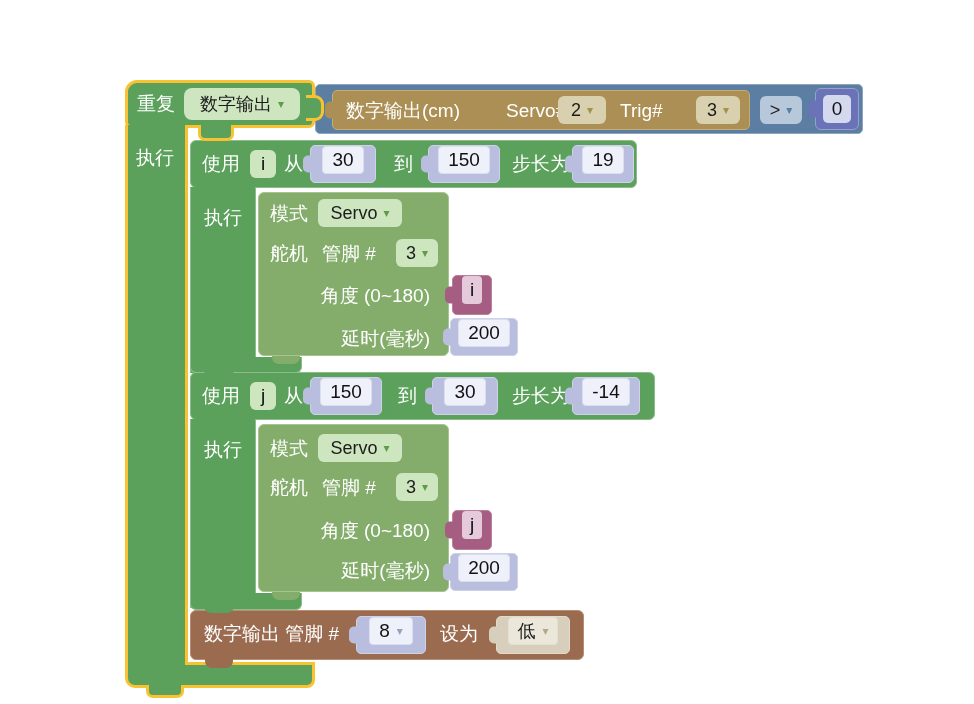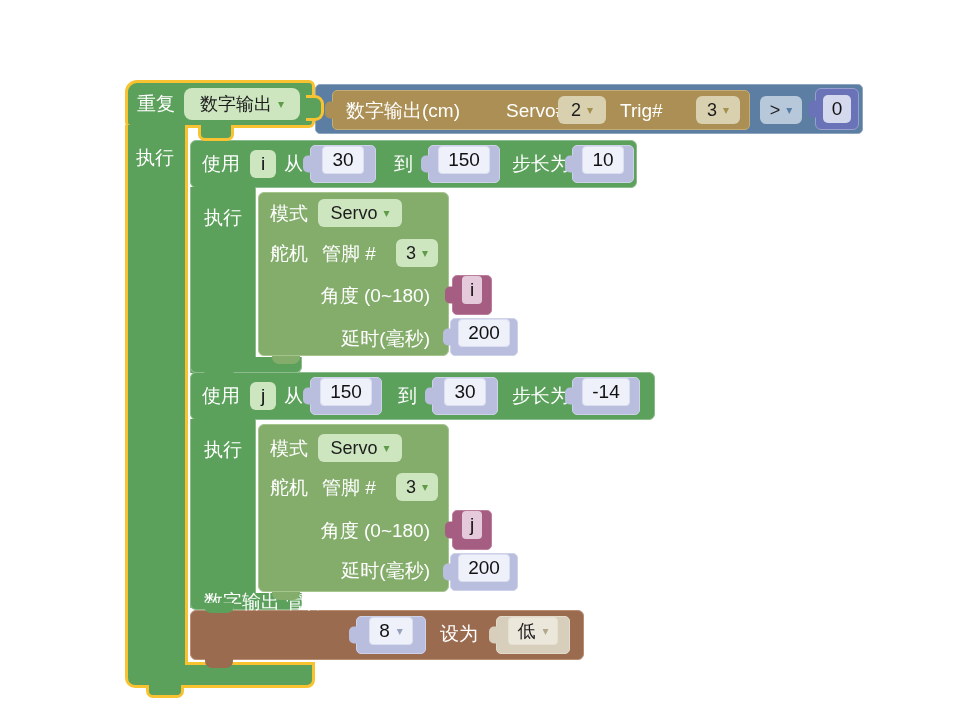--- a/index.html
+++ b/index.html
@@ -109,21 +109,21 @@
   <span class="nf">30</span>
 </div>
 <div class="lbl" style="left:394px;top:154px">到</div>
 <div class="vb num" style="left:428px;top:145px;width:72px">
   <span class="ltab lnum"></span>
   <span class="nf">150</span>
 </div>
 <div class="lbl" style="left:512px;top:154px">步长为</div>
 <div class="vb num" style="left:572px;top:145px;width:62px">
   <span class="ltab lnum"></span>
-  <span class="nf">10</span>
+  <span class="nf">19</span>
 </div>
 <div class="lbl" style="left:204px;top:208px">执行</div>
 
 <div class="servo" style="left:258px;top:192px;width:191px;height:164px"></div>
 <div class="ntab olive" style="left:272px;top:356px;width:28px;height:8px"></div>
 
 <div class="lbl" style="left:270px;top:204px">模式</div>
 <div class="dd gdd" style="left:318px;top:199px;width:84px">
   <span>Servo</span>
   <span class="arr garr">▾</span>
@@ -190,21 +190,21 @@
 </div>
 <div class="rlbl" style="right:544px;top:561px">延时(毫秒)</div>
 <div class="vb num" style="left:450px;top:553px;width:68px">
   <span class="ltab lnum"></span>
   <span class="nf">200</span>
 </div>
 
 <div class="brown" style="left:190px;top:610px;width:394px;height:50px"></div>
 <div class="ntab browntab" style="left:205px;top:659px;width:28px;height:9px"></div>
 
-<div class="lbl" style="left:204px;top:592px">数字输出 管脚 #</div>
+<div class="lbl" style="left:204px;top:624px">数字输出 管脚 #</div>
 <div class="vb num" style="left:356px;top:616px;width:70px">
   <span class="ltab lnum"></span>
   <span class="nf ddin">
     <span>8</span>
     <span class="arr narr">▾</span>
   </span>
 </div>
 <div class="lbl" style="left:440px;top:624px">设为</div>
 <div class="vb beige" style="left:496px;top:616px;width:74px">
   <span class="ltab lbeige"></span>

